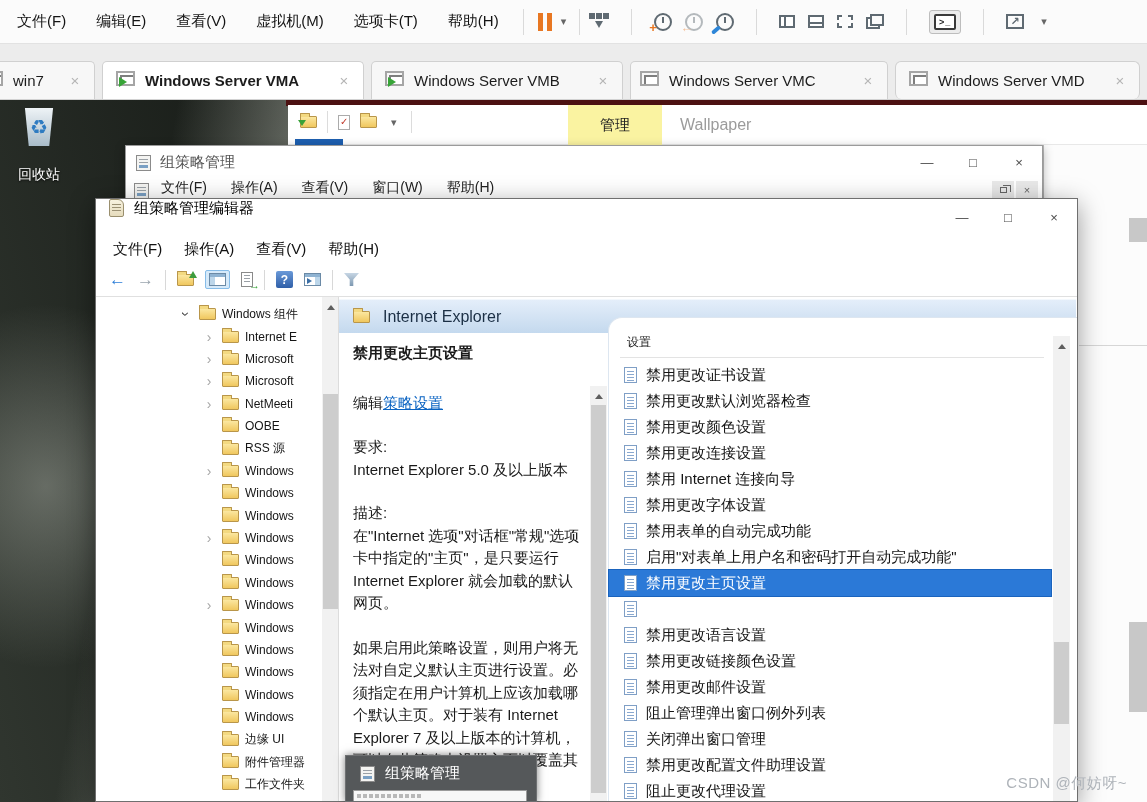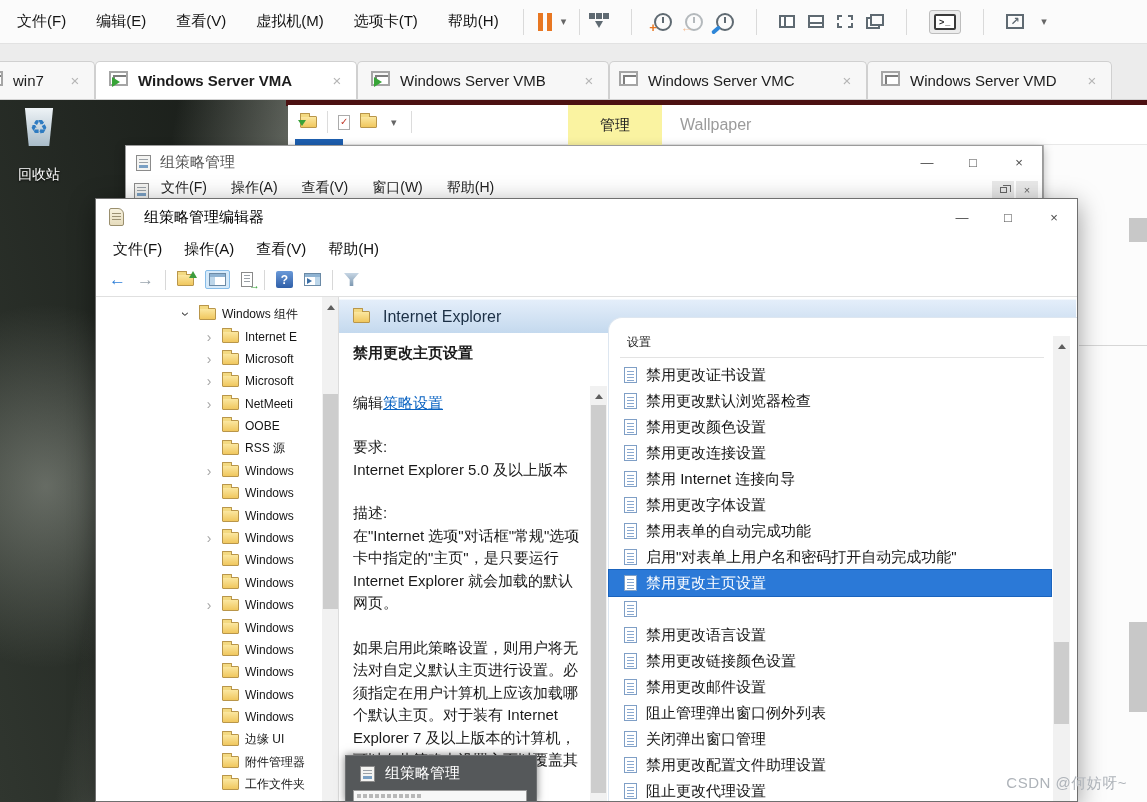--- a/index.html
+++ b/index.html
@@ -35,28 +35,28 @@
   .vicon.unity::before { content:""; position:absolute; left:0; bottom:0; width:10px; height:8px; border:2px solid #5f6a72; }
   .vicon.unity::after { content:""; position:absolute; right:0; top:0; width:10px; height:8px; border:2px solid #5f6a72; background:#fbfbfb; }
   .console-btn { border:1px solid #bdbdbd; background:#ececec; border-radius:3px; padding:3px 4px; display:flex; }
   .console-glyph { width:22px; height:16px; border:2px solid #3a3a3a; border-radius:2px; font-size:9px; font-weight:bold;
     color:#222; display:flex; align-items:center; justify-content:center; letter-spacing:1px; background:#fff; }
   .fit-icon { width:18px; height:15px; border:2px solid #5f6a72; display:flex; align-items:center; justify-content:center;
     font-size:11px; color:#5f6a72; font-weight:bold; }
 
   
   .host-tabbar { position:absolute; top:44px; left:0; right:0; height:56px; background:#ececec;
-    border-bottom:1px solid #d2d2d2; display:flex; align-items:flex-end; overflow:hidden; }
+    border-bottom:1px solid #d2d2d2; display:flex; align-items:flex-end; gap:7px; overflow:hidden; }
   .vm-tab { height:38px; border:1px solid #d0d0d0; border-bottom:none; border-radius:5px 5px 0 0; background:#f7f7f7;
     display:flex; align-items:center; padding:0 10px; flex:none; }
   .vm-tab:nth-child(1) { width:125px; margin-left:-30px; }
   .vm-tab:nth-child(2) { width:262px; }
   .vm-tab:nth-child(3) { width:252px; }
   .vm-tab:nth-child(4) { width:258px;padding-left:6px; }
-  .vm-tab:nth-child(5) { width:245px; }
+  .vm-tab:nth-child(5) { width:245px;border-radius:6px; }
   .vm-tab.active { background:#fff; }
   .vm-tab.active .tab-label { font-weight:bold; }
   .tab-label { flex:1; font-size:15px; color:#1c1c1c; white-space:nowrap; overflow:hidden; margin-right:6px; }
   .tab-close { color:#b5b5b5; font-size:15px; flex:none; width:18px; text-align:center; }
   .vmicon { position:relative; width:15px; height:11px; border:2px solid #7e7e7e; background:#fff; flex:none; margin:0 10px 0 7px; z-index:0; }
   .vmicon::before { content:""; position:absolute; left:-6px; top:-6px; width:15px; height:11px; border:2px solid #a5a5a5; z-index:-1; }
   .vmicon.running::after { content:""; position:absolute; left:-3px; bottom:-3px; border:5px solid transparent; border-right:none; border-left:8px solid #37a437; }
 
   
   .vm-area { position:absolute; top:100px; left:0; width:1147px; height:702px; overflow:hidden;
@@ -117,21 +117,21 @@
     background:repeating-linear-gradient(180deg,#9aa0a6 0 1px,transparent 1px 3px); }
   .gpmc-icon::after { content:""; position:absolute; left:2px; right:2px; bottom:2px; height:3px; background:#7aa0c4; }
   .scroll-icon { width:15px; height:18px; background:linear-gradient(#f7f2df,#e6dcbd); border:1px solid #9a8f6e;
     border-radius:2px 6px 2px 2px; position:relative; flex:none; }
   .scroll-icon::before { content:""; position:absolute; left:2px; right:2px; top:4px; height:9px;
     background:repeating-linear-gradient(180deg,#9b9174 0 1px,transparent 1px 3px); }
 
   
   .editor-win { position:absolute; left:95px; top:98px; width:983px; height:604px; background:#fff;
     border:1px solid #6f6f6f; box-shadow:0 6px 24px rgba(0,0,0,.4); z-index:10; }
-  .ed-title { height:36px; display:flex; align-items:center; gap:20px; padding-left:13px; }
+  .ed-title { height:36px; display:flex; gap:10px; padding-left:13px; }
   .ed-title-label { font-size:15px; color:#000; }
   .ed-menubar { height:28px; display:flex; align-items:center; padding-left:6px; }
   .ed-menu-item { font-size:15px; padding:0 11px; color:#111; }
   .ed-toolbar { height:34px; display:flex; align-items:center; gap:11px; padding-left:13px; border-bottom:1px solid #e0e0e0; }
   .tb-back { font-size:17px; font-weight:bold; color:#2c7ed8; }
   .tb-fwd { font-size:17px; font-weight:bold; color:#9aa4ad; }
   .tsep { width:1px; height:20px; background:#d8d8d8; }
   .tb-upfolder { position:relative; }
   .tb-upfolder::after { content:""; position:absolute; right:-4px; top:-8px; border:4px solid transparent; border-bottom:7px solid #3d9c3d; }
   .tool-active { border:1px solid #86bce8; background:#d6eafa; padding:2px 3px; border-radius:2px; display:flex; }

